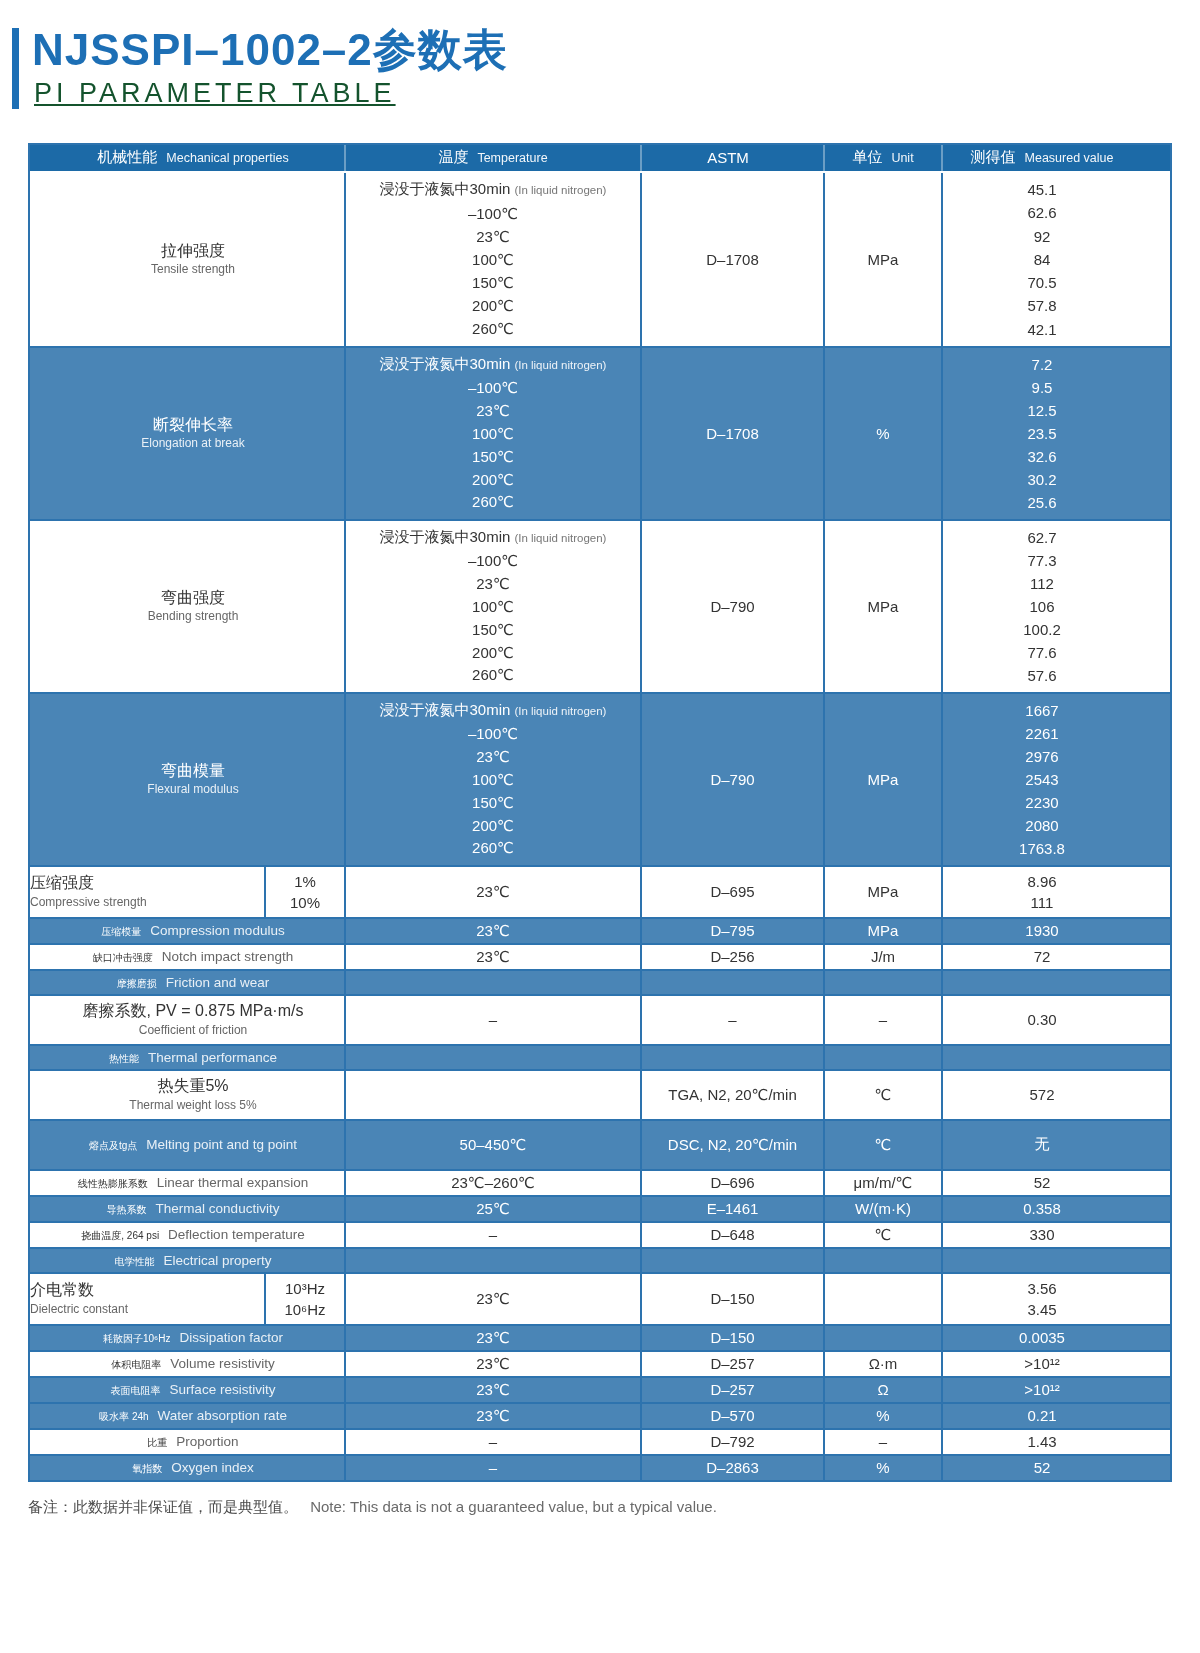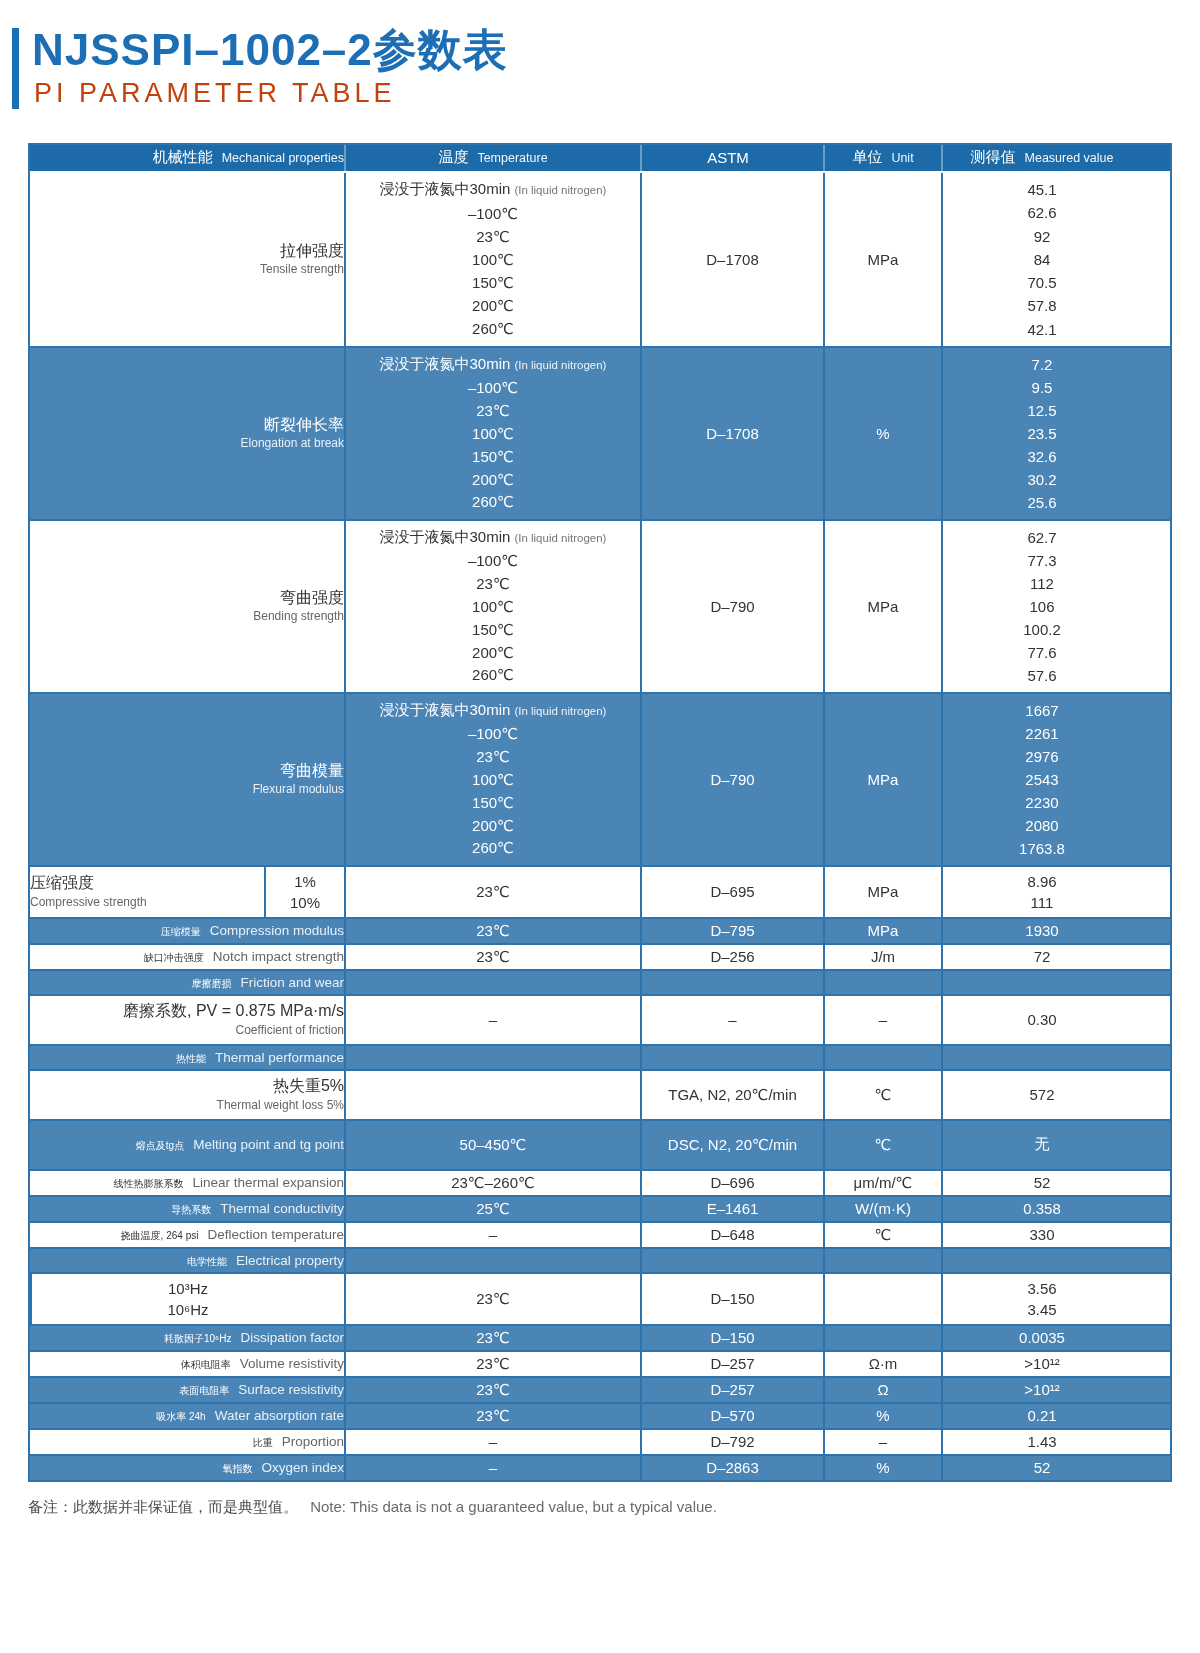--- a/index.html
+++ b/index.html
@@ -14,40 +14,40 @@
   html,body{margin:0;padding:0;}
   body{
     width:1200px;min-height:1653px;background:#ffffff;
     font-family:"Liberation Sans","DejaVu Sans",sans-serif;
     color:var(--text-dark);
   }
   
   .page-header{display:flex;margin:28px 0 0 12px;}
   .accent-bar{width:7px;background:var(--title-blue);margin-right:13px;}
   .titles h1{margin:0;font-size:44px;line-height:1.02;font-weight:bold;color:var(--title-blue);letter-spacing:1px;}
-  .titles h2{margin:5px 0 0 2px;font-size:27px;font-weight:normal;color:#c2410c;letter-spacing:4px;}
+  .titles h2{margin:5px 0 0 2px;font-size:27px;font-weight:normal;color:#14532d;letter-spacing:4px;text-decoration:underline;}
   
   .param-table{
     width:1144px;margin:34px 0 0 28px;
     border:2px solid var(--border-blue);
   }
   .trow{display:flex;width:100%;background:#fff;}
   .trow.blue{background:var(--row-blue);color:#ffffff;}
   .trow.blue .en,.trow.blue .en-inline{color:rgba(255,255,255,0.88);}
   .trow.white .en,.trow.white .en-inline{color:var(--text-gray);}
   #tbody .trow{border-top:2px solid var(--border-blue);}
   #tbody .trow:first-child{border-top:none;}
   .thead{height:28px;background:var(--header-bg);color:#fff;border-bottom:2px solid #ffffff;}
   .c{
     display:flex;flex-direction:column;align-items:center;justify-content:center;
     border-right:2px solid var(--border-blue);height:100%;
     font-size:15px;overflow:hidden;
   }
   .c:last-child{border-right:none;}
-  .c1{width:316px;align-items:flex-end;padding-left:12px;}
+  .c1{width:316px;align-items:center;padding-left:12px;}
   .c2{width:296px;}
   .c3{width:183px;}
   .c4{width:118px;}
   .c5{width:198px;}
   
   .thead .c{border-right-color:rgba(255,255,255,0.35);}
   .hzh{font-size:15px;}
   .hen{font-size:12.5px;color:rgba(255,255,255,0.95);}
   .inline-name{display:flex;align-items:baseline;gap:9px;white-space:nowrap;}
   
@@ -517,20 +517,24 @@
               <span class="en-inline">Electrical property</span>
             </div>
           </div>
           <div class="c c2 c-temp"></div>
           <div class="c c3 c-astm"></div>
           <div class="c c4 c-unit"></div>
           <div class="c c5 c-val"></div>
         </div>
         <div class="trow kind-split white">
           <div class="c c1 c-name splitcell">
+            <div class="name-main">
+              <div class="zh">介电常数</div>
+              <div class="en">Dielectric constant</div>
+            </div>
             <div class="name-sub">
               <div class="subline">10³Hz</div>
               <div class="subline">10⁶Hz</div>
             </div>
           </div>
           <div class="c c2 c-temp">
             <div>23℃</div>
           </div>
           <div class="c c3 c-astm">
             <div>D–150</div>

